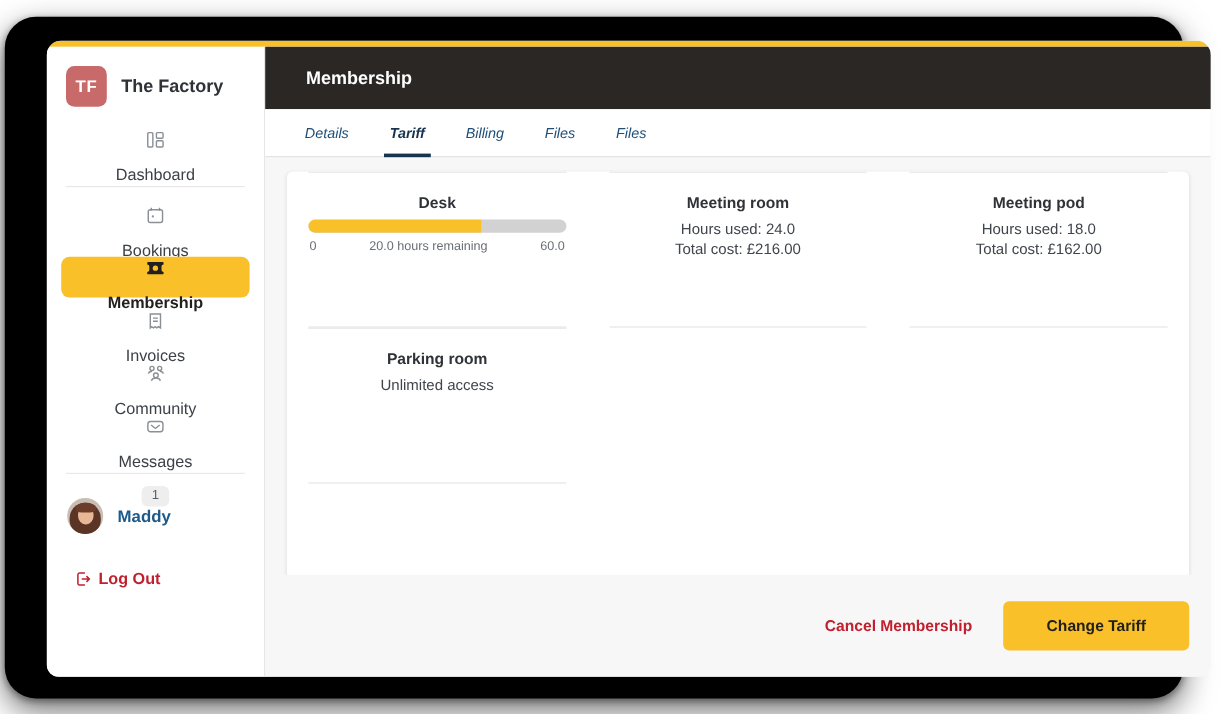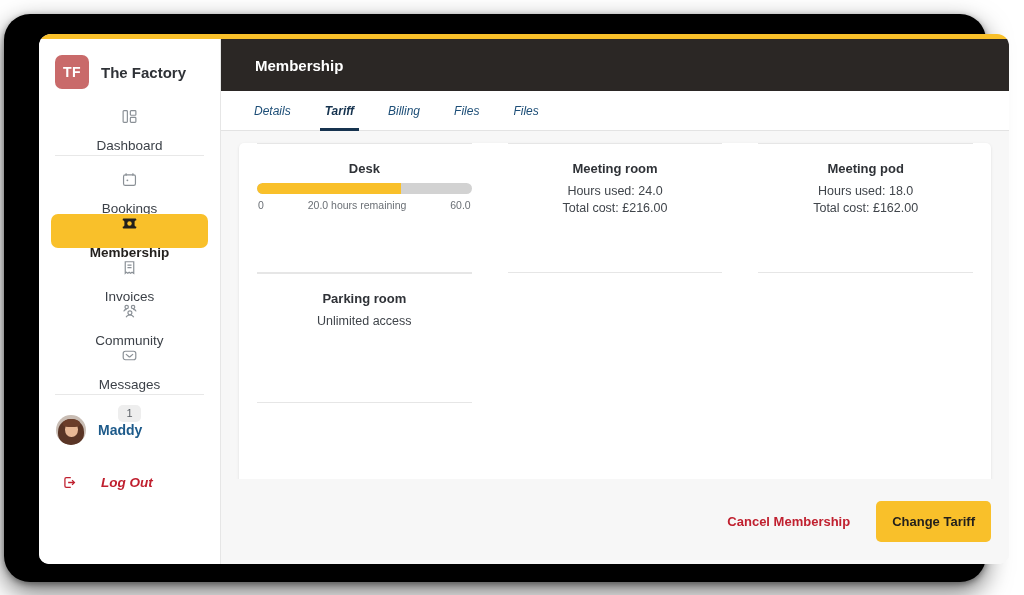--- a/index.html
+++ b/index.html
@@ -162,24 +162,23 @@
   }
   .user-name {
     font-size: 14px;
     font-weight: bold;
     color: #1d5a8a;
   }
 
   .logout-row {
     display: flex;
     align-items: center;
-    gap: 23px;
+    gap: 4px;
     padding: 6px 9px;
     cursor: pointer;
-    font-style: italic;
   }
   .logout-row .nav-icon { color: #c0202f; }
   .logout-label {
     font-size: 13.5px;
     font-weight: bold;
     color: #c0202f;
   }
 
   
   .main {
@@ -315,21 +314,21 @@
     color: #c0202f;
     cursor: pointer;
   }
   .btn-primary {
     background: #f9c02a;
     color: #221f1c;
     font-size: 13px;
     font-weight: bold;
     border: none;
     border-radius: 5px;
-    padding: 13px 16px;
+    padding: 13px 36px;
     cursor: pointer;
     font-family: "Liberation Sans", sans-serif;
   }
 </style>
 </head>
 <body>
 
 <div class="device-frame">
   <div class="screen">
 

